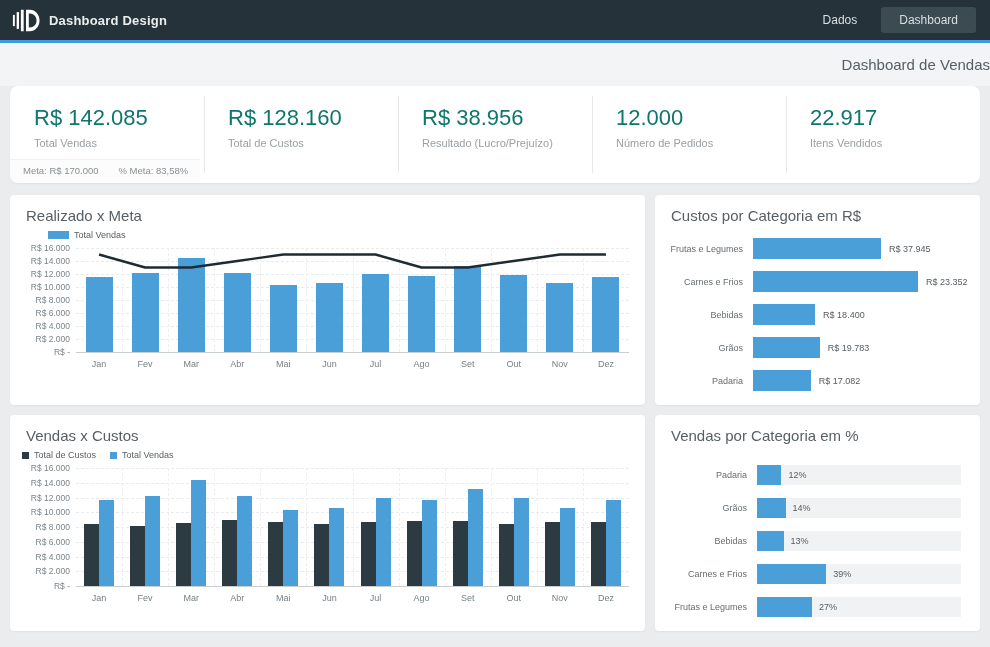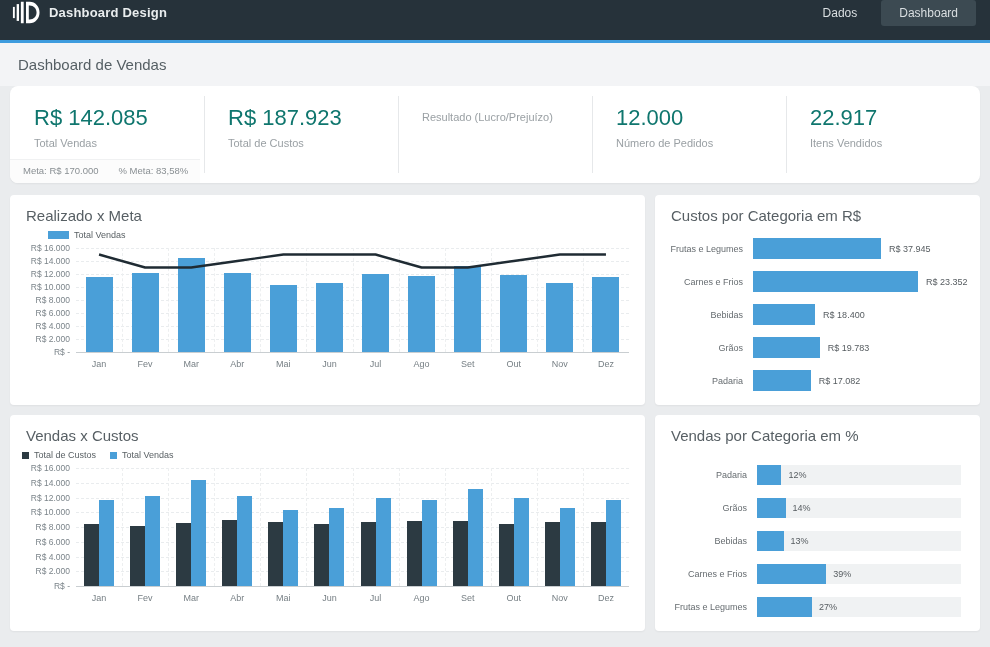--- a/index.html
+++ b/index.html
@@ -1,28 +1,28 @@
 <!DOCTYPE html>
 <html><head>
 <meta charset="utf-8">
 <style>
   html,body{margin:0;padding:0;}
   body{width:990px;height:647px;background:#EAECEE;font-family:"Liberation Sans",sans-serif;overflow:hidden;}
   .app{position:relative;width:990px;height:647px;}
 
   
-  .nav{height:40px;background:#26323A;display:flex;align-items:flex-start;justify-content:space-between;padding:0 14px 0 12px;box-sizing:border-box;}
+  .nav{height:40px;background:#26323A;display:flex;align-items:center;justify-content:space-between;padding:0 14px 0 12px;box-sizing:border-box;}
   .brand{display:flex;align-items:center;gap:9px;color:#E9EDEE;font-size:13px;font-weight:bold;letter-spacing:.2px;}
   .nav-items{display:flex;align-items:center;gap:6px;}
   .nav-item{color:#DADFE1;font-size:12px;padding:6px 18px;cursor:pointer;border-radius:3px;}
   .nav-item.active{background:#3C4A52;}
   .accent{height:3px;background:#3E9CDE;}
 
   
-  .page-head{height:43px;background:#F3F4F6;display:flex;align-items:center;padding-left:18px;}
+  .page-head{height:43px;background:#F3F4F6;display:flex;align-items:center;padding-left:18px;justify-content:flex-end;}
   .page-title{font-size:15px;font-weight:normal;color:#555F64;margin:0;}
 
   
   .kpi-card{margin:0 10px;height:97px;background:#fff;border-radius:8px;box-shadow:0 1px 2px rgba(0,0,0,.05);display:flex;}
   .kpi-cell{flex:1;position:relative;padding:19px 0 0 24px;box-sizing:border-box;}
   .kpi-cell + .kpi-cell::before{content:"";position:absolute;left:0;top:10px;bottom:10px;width:1px;background:#E6E8EA;}
   .kpi-value{font-size:22px;color:#0f766e;}
   .kpi-label{margin-top:6px;font-size:11px;color:#9AA0A4;}
   .kpi-meta{position:absolute;left:0;right:4px;bottom:0;display:flex;gap:20px;padding:5px 8px 7px 13px;font-size:9.5px;color:#898F93;background:#FCFCFC;border-top:1px solid #F0F1F2;border-radius:0 0 0 8px;}
 
@@ -99,24 +99,25 @@
     <section class="kpi-card" id="kpi-row">
         <div class="kpi-cell">
           <div class="kpi-value">R$ 142.085</div>
           <div class="kpi-label">Total Vendas</div>
           <div class="kpi-meta">
             <span>Meta:  R$ 170.000</span>
             <span>% Meta:   83,58%</span>
           </div>
         </div>
         <div class="kpi-cell">
-          <div class="kpi-value">R$ 187.923</div>
+          <div class="kpi-value">R$ 128.160</div>
           <div class="kpi-label">Total de Custos</div>
         </div>
         <div class="kpi-cell">
+          <div class="kpi-value">R$ 38.956</div>
           <div class="kpi-label">Resultado (Lucro/Prejuízo)</div>
         </div>
         <div class="kpi-cell">
           <div class="kpi-value">12.000</div>
           <div class="kpi-label">Número de Pedidos</div>
         </div>
         <div class="kpi-cell">
           <div class="kpi-value">22.917</div>
           <div class="kpi-label">Itens Vendidos</div>
         </div>

